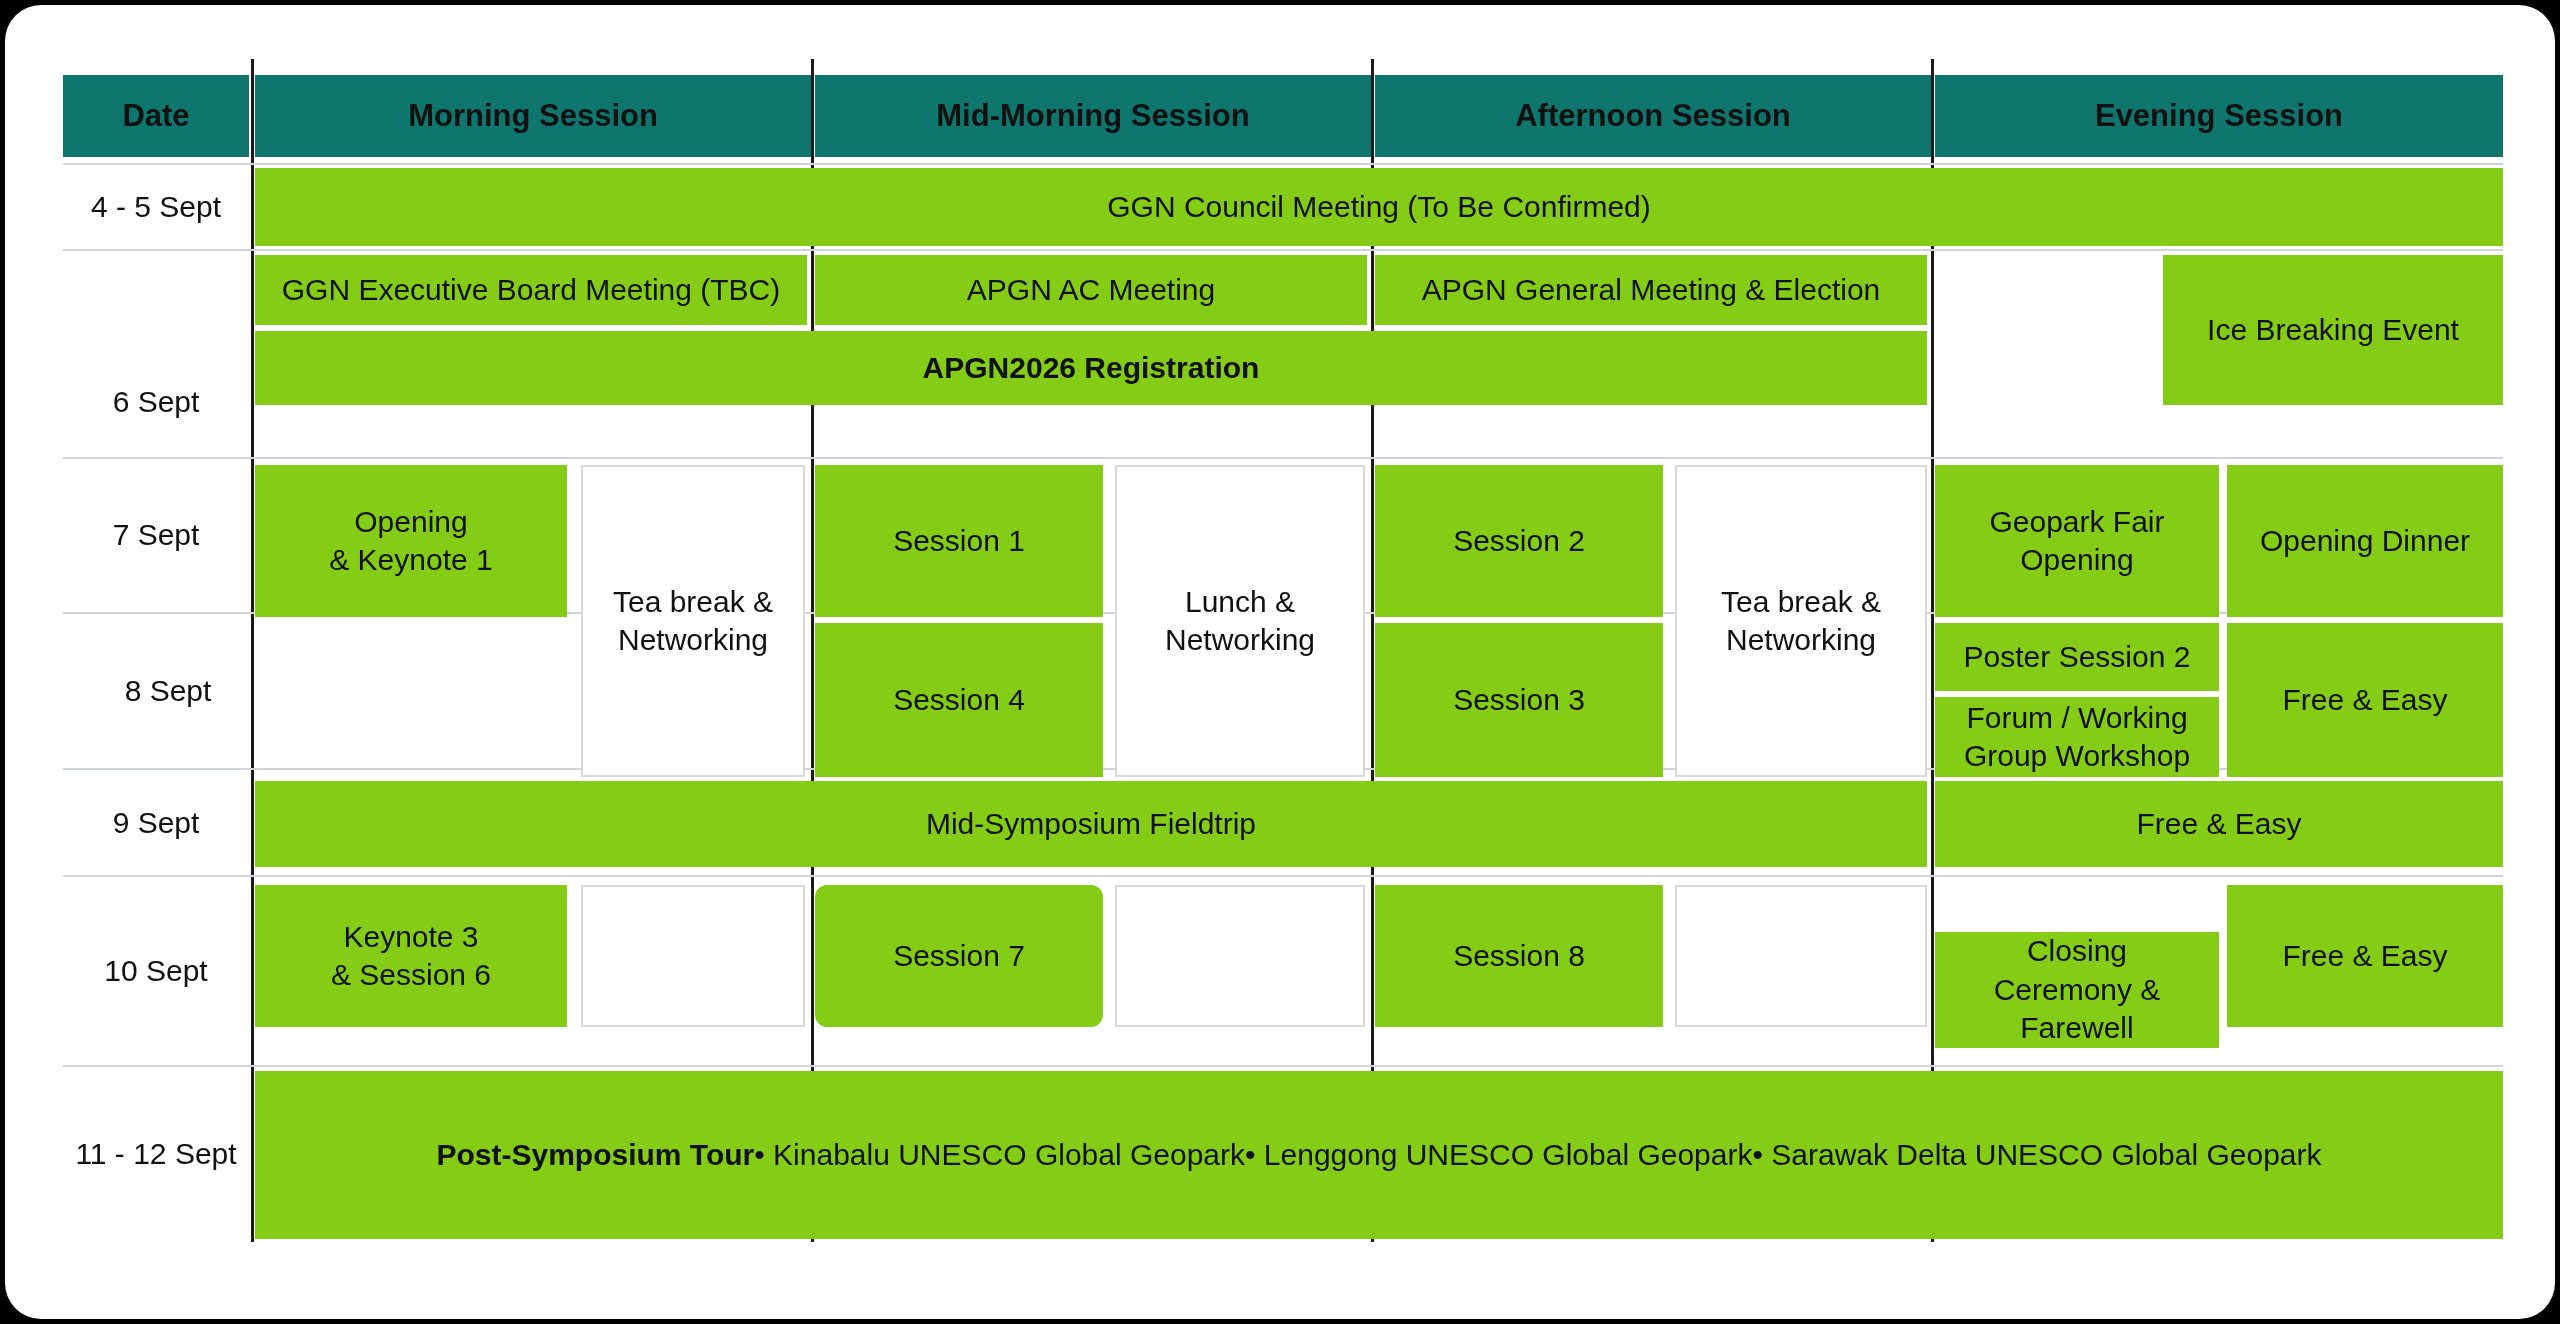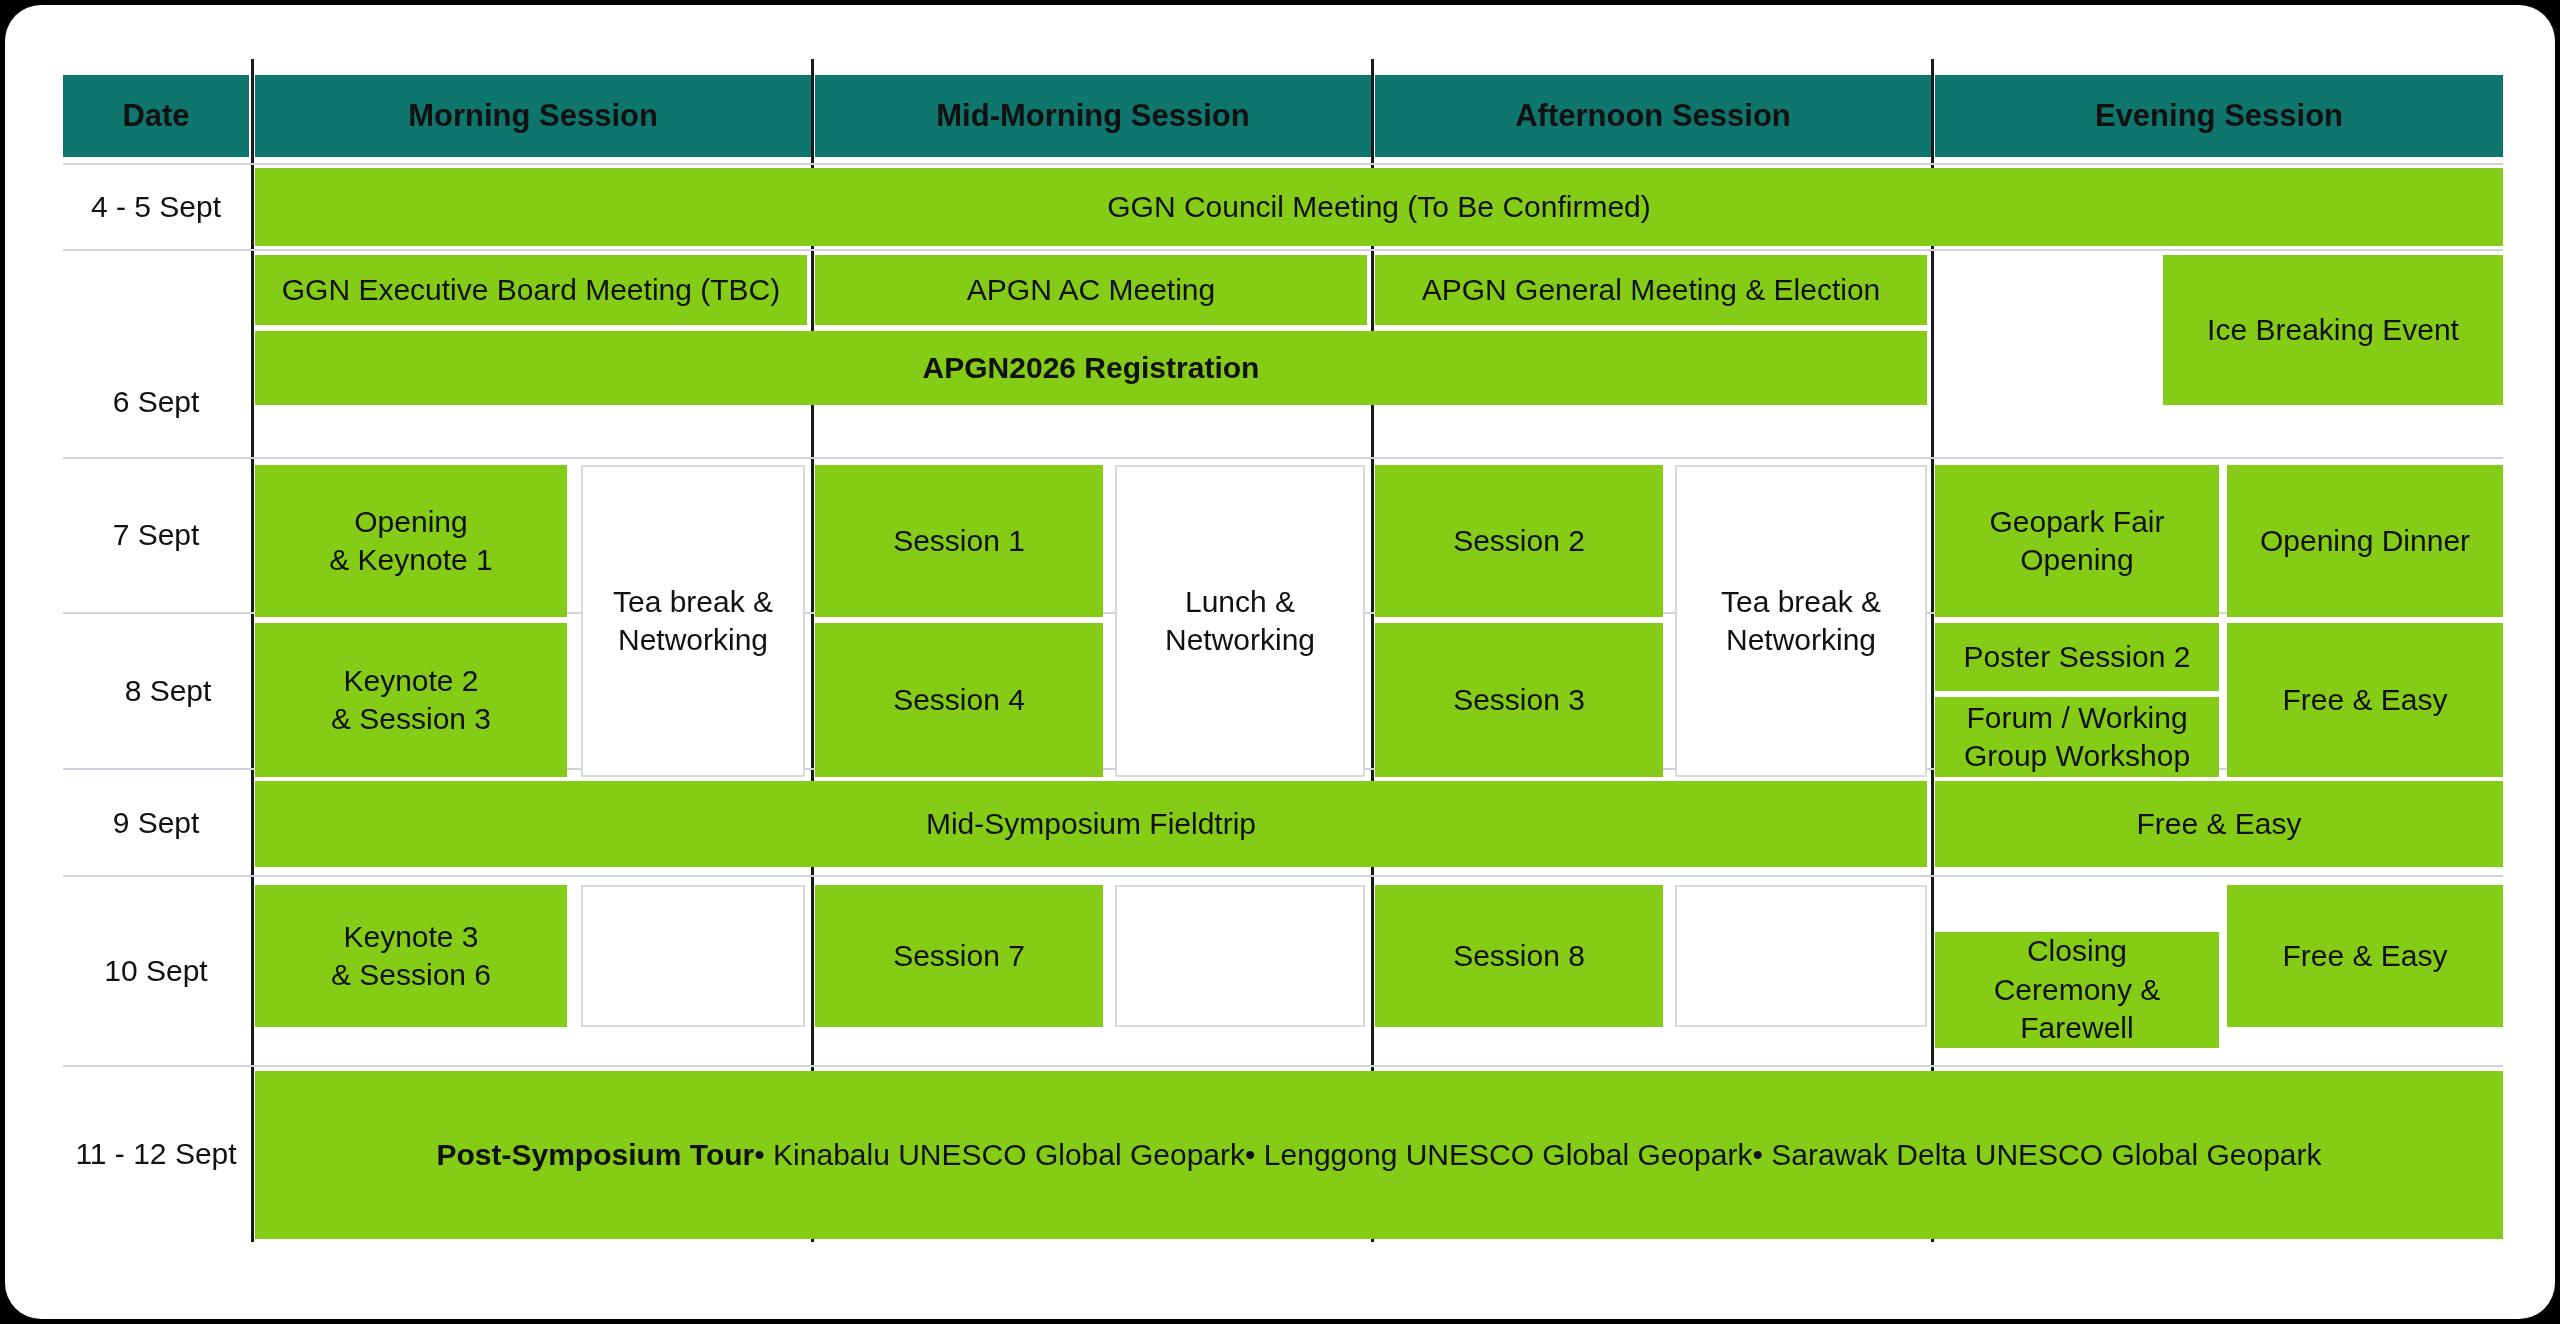--- a/index.html
+++ b/index.html
@@ -106,38 +106,36 @@
     <div class="cell white" style="left:1052px; top:390px; width:250px; height:312px; white-space:pre-line;">Lunch &amp;
 Networking</div>
     <div class="cell gray" style="left:1312px; top:390px; width:288px; height:152px;">Session 2</div>
     <div class="cell white" style="left:1612px; top:390px; width:252px; height:312px; white-space:pre-line;">Tea break &amp;
 Networking</div>
     <div class="cell gray" style="left:1872px; top:390px; width:284px; height:152px; white-space:pre-line;">Geopark Fair
 Opening</div>
     <div class="cell gray" style="left:2164px; top:390px; width:276px; height:152px;">Opening Dinner</div>
 
     <div class="cell plain" style="left:12px; top:540px; width:186px; height:153px;">8 Sept</div>
-    <div class="cell gray" style="left:192px; top:548px; width:312px; height:154px; white-space:pre-line;">Keynote 2
-&amp; Session 3</div>
     <div class="cell gray" style="left:752px; top:548px; width:288px; height:154px;">Session 4</div>
     <div class="cell gray" style="left:1312px; top:548px; width:288px; height:154px;">Session 3</div>
     <div class="cell gray" style="left:1872px; top:548px; width:284px; height:68px;">Poster Session 2</div>
     <div class="cell gray" style="left:1872px; top:622px; width:284px; height:80px; white-space:pre-line;">Forum / Working
 Group Workshop</div>
     <div class="cell gray" style="left:2164px; top:548px; width:276px; height:154px;">Free &amp; Easy</div>
 
     <div class="cell plain" style="left:0px; top:696px; width:186px; height:104px;">9 Sept</div>
     <div class="cell gray" style="left:192px; top:706px; width:1672px; height:86px;">Mid-Symposium Fieldtrip</div>
     <div class="cell gray" style="left:1872px; top:706px; width:568px; height:86px;">Free &amp; Easy</div>
 
     <div class="cell plain" style="left:0px; top:802px; width:186px; height:188px;">10 Sept</div>
     <div class="cell gray" style="left:192px; top:810px; width:312px; height:142px; white-space:pre-line;">Keynote 3
 &amp; Session 6</div>
     <div class="cell white" style="left:518px; top:810px; width:224px; height:142px;"></div>
-    <div class="cell gray" style="left:752px; top:810px; width:288px; height:142px;">Session 7</div>
+    <div class="cell gray" style="left:752px; top:810px; width:288px; height:142px;border-radius:12px;">Session 7</div>
     <div class="cell white" style="left:1052px; top:810px; width:250px; height:142px;"></div>
     <div class="cell gray" style="left:1312px; top:810px; width:288px; height:142px;">Session 8</div>
     <div class="cell white" style="left:1612px; top:810px; width:252px; height:142px;"></div>
     <div class="cell gray" style="left:1872px; top:857px; width:284px; height:116px; white-space:pre-line;">Closing
 Ceremony &amp;
 Farewell</div>
     <div class="cell gray" style="left:2164px; top:810px; width:276px; height:142px;">Free &amp; Easy</div>
 
     <div class="cell plain" style="left:0px; top:992px; width:186px; height:175px;">11 - 12 Sept</div>
     <div class="cell gray" style="left:192px; top:996px; width:2248px; height:168px; flex-direction:row; justify-content:center;">

